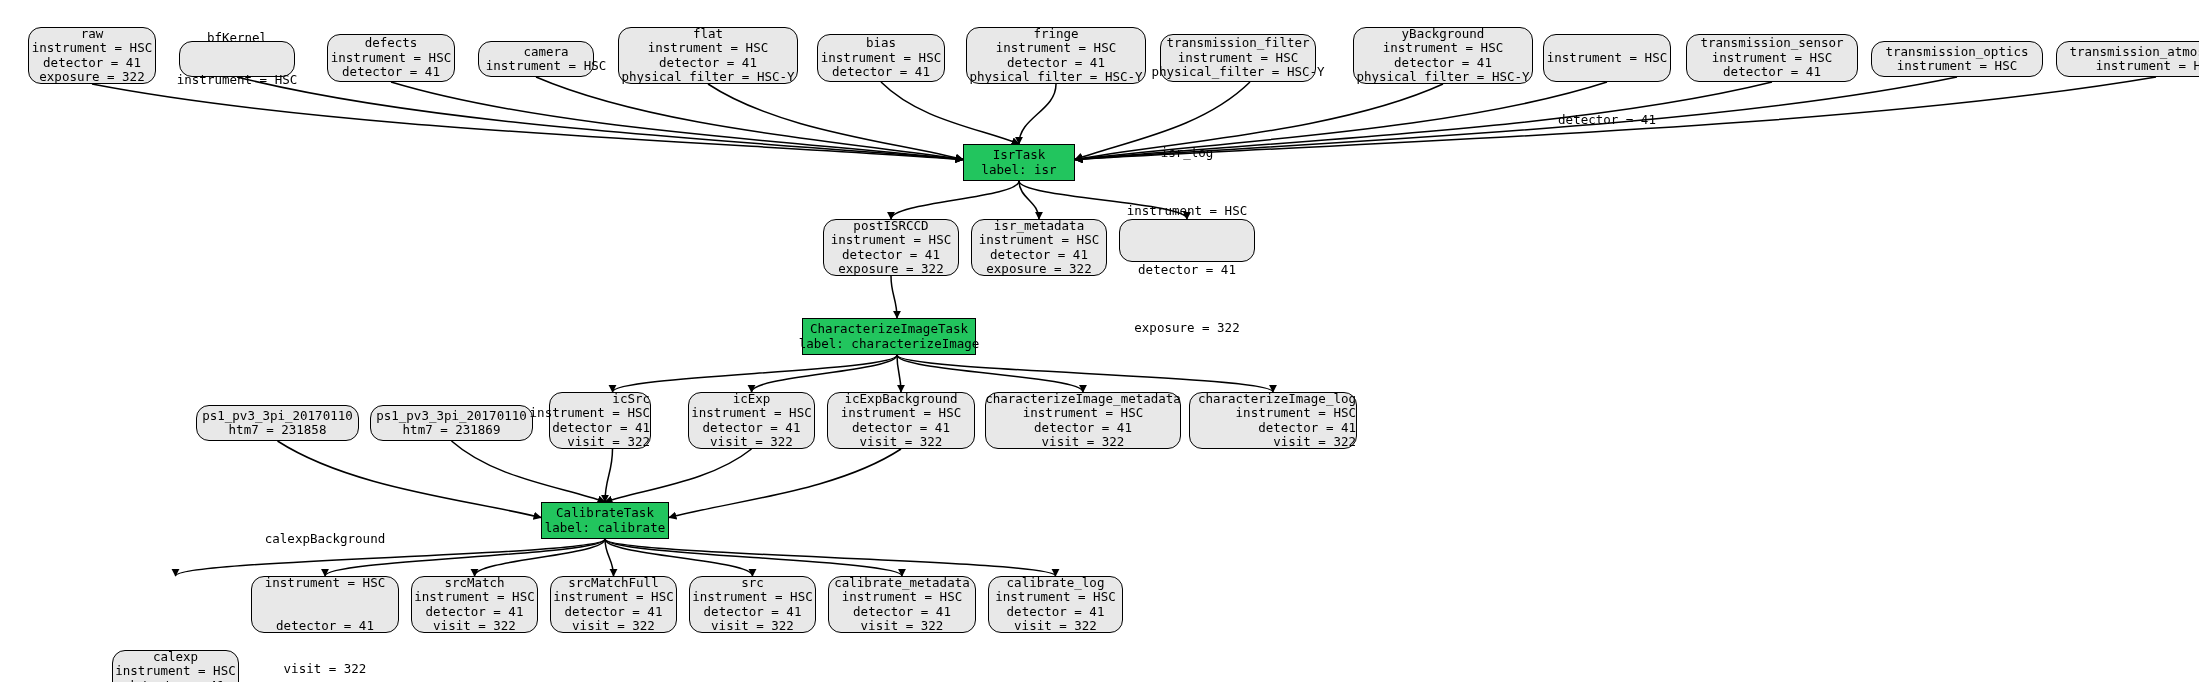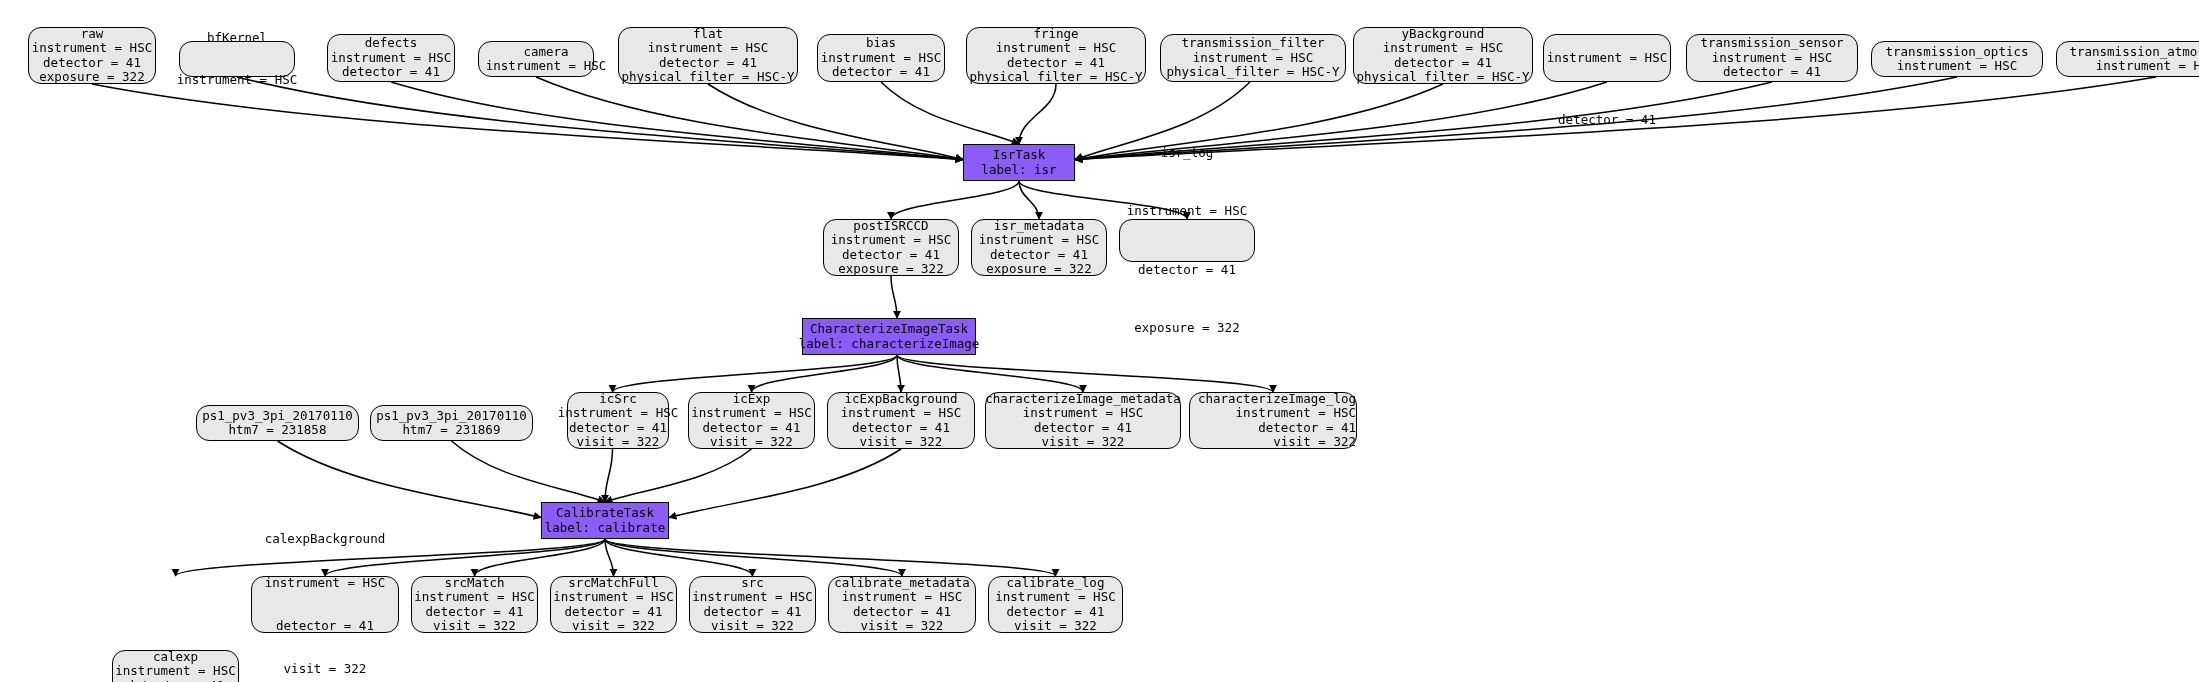--- a/index.html
+++ b/index.html
@@ -4,21 +4,21 @@
 <style>
   html,body{margin:0;padding:0;background:#ffffff;}
   body{width:2199px;height:682px;position:relative;overflow:hidden;
        font-family:"DejaVu Sans Mono","Liberation Mono",monospace;}
   #canvas{position:absolute;inset:0;width:2199px;height:682px;}
   #edges{position:absolute;left:0;top:0;width:2199px;height:682px;pointer-events:none;}
   .node{position:absolute;box-sizing:border-box;display:flex;flex-direction:column;
         align-items:center;justify-content:center;text-align:center;
         font-size:12.5px;line-height:14.4px;color:#000;white-space:pre;}
   .dataset{background:#e8e8e8;border:1.4px solid #000;border-radius:13px;}
-  .task{background:#8b5cf6;border:1.7px solid #000;border-radius:0;}
+  .task{background:#22c55e;border:1.7px solid #000;border-radius:0;}
   .node .ttl{font-weight:400;}
   .node .row{font-weight:400;}
 </style>
 </head>
 <body>
 
 <div id="canvas">
   <svg id="edges" viewBox="0 0 2199 682">
     <defs>
       <marker id="arrow" viewBox="0 0 10 10" refX="9" refY="5" markerWidth="5.5" markerHeight="5.5" orient="auto-start-reverse">
@@ -63,34 +63,34 @@
       </g>
   </svg>
   <div id="nodes-layer">
       <div class="node dataset" style="left: 28px; top: 27px; width: 128px; height: 57px;"><div class="ttl">raw</div><div class="row">instrument = HSC</div><div class="row">detector = 41</div><div class="row">exposure = 322</div></div>
       <div class="node dataset" style="left: 179px; top: 41px; width: 116px; height: 36px; gap: 28px;"><div class="ttl">bfKernel</div><div class="row">instrument = HSC</div></div>
       <div class="node dataset" style="left: 327px; top: 34px; width: 128px; height: 48px;"><div class="ttl">defects</div><div class="row">instrument = HSC</div><div class="row">detector = 41</div></div>
       <div class="node dataset" style="left: 478px; top: 41px; width: 116px; height: 36px; padding-left: 20px;"><div class="ttl">camera</div><div class="row">instrument = HSC</div></div>
       <div class="node dataset" style="left: 618px; top: 27px; width: 180px; height: 57px;"><div class="ttl">flat</div><div class="row">instrument = HSC</div><div class="row">detector = 41</div><div class="row">physical_filter = HSC-Y</div></div>
       <div class="node dataset" style="left: 817px; top: 34px; width: 128px; height: 48px;"><div class="ttl">bias</div><div class="row">instrument = HSC</div><div class="row">detector = 41</div></div>
       <div class="node dataset" style="left: 966px; top: 27px; width: 180px; height: 57px;"><div class="ttl">fringe</div><div class="row">instrument = HSC</div><div class="row">detector = 41</div><div class="row">physical_filter = HSC-Y</div></div>
-      <div class="node dataset" style="left: 1160px; top: 34px; width: 186px; height: 48px; text-align: center;"><div class="ttl">transmission_filter</div><div class="row">instrument = HSC</div><div class="row">physical_filter = HSC-Y</div></div>
+      <div class="node dataset" style="left: 1160px; top: 34px; width: 156px; height: 48px; text-align: center;"><div class="ttl">transmission_filter</div><div class="row">instrument = HSC</div><div class="row">physical_filter = HSC-Y</div></div>
       <div class="node dataset" style="left: 1353px; top: 27px; width: 180px; height: 57px;"><div class="ttl">yBackground</div><div class="row">instrument = HSC</div><div class="row">detector = 41</div><div class="row">physical_filter = HSC-Y</div></div>
       <div class="node dataset" style="left: 1543px; top: 34px; width: 128px; height: 48px; gap: 48px;"><div class="ttl">dark</div><div class="row">instrument = HSC</div><div class="row">detector = 41</div></div>
       <div class="node dataset" style="left: 1686px; top: 34px; width: 172px; height: 48px;"><div class="ttl">transmission_sensor</div><div class="row">instrument = HSC</div><div class="row">detector = 41</div></div>
       <div class="node dataset" style="left: 1871px; top: 41px; width: 172px; height: 36px;"><div class="ttl">transmission_optics</div><div class="row">instrument = HSC</div></div>
       <div class="node dataset" style="left: 2056px; top: 41px; width: 200px; height: 36px;"><div class="ttl">transmission_atmosphere</div><div class="row">instrument = HSC</div></div>
       <div class="node task" style="left: 963px; top: 144px; width: 112px; height: 37px;"><div class="ttl">IsrTask</div><div class="row">label: isr</div></div>
       <div class="node dataset" style="left: 823px; top: 219px; width: 136px; height: 57px;"><div class="ttl">postISRCCD</div><div class="row">instrument = HSC</div><div class="row">detector = 41</div><div class="row">exposure = 322</div></div>
       <div class="node dataset" style="left: 971px; top: 219px; width: 136px; height: 57px;"><div class="ttl">isr_metadata</div><div class="row">instrument = HSC</div><div class="row">detector = 41</div><div class="row">exposure = 322</div></div>
       <div class="node dataset" style="left: 1119px; top: 219px; width: 136px; height: 43px; gap: 44px;"><div class="ttl">isr_log</div><div class="row">instrument = HSC</div><div class="row">detector = 41</div><div class="row">exposure = 322</div></div>
       <div class="node task" style="left: 802px; top: 318px; width: 174px; height: 37px;"><div class="ttl">CharacterizeImageTask</div><div class="row">label: characterizeImage</div></div>
       <div class="node dataset" style="left: 196px; top: 405px; width: 163px; height: 36px;"><div class="ttl">ps1_pv3_3pi_20170110</div><div class="row">htm7 = 231858</div></div>
       <div class="node dataset" style="left: 370px; top: 405px; width: 163px; height: 36px;"><div class="ttl">ps1_pv3_3pi_20170110</div><div class="row">htm7 = 231869</div></div>
-      <div class="node dataset" style="left: 567px; top: 392px; width: 102px; height: 57px;"><div class="ttl">icSrc</div><div class="row">instrument = HSC</div><div class="row">detector = 41</div><div class="row">visit = 322</div></div>
+      <div class="node dataset" style="left: 549px; top: 392px; width: 102px; height: 57px; align-items: flex-end;"><div class="ttl">icSrc</div><div class="row">instrument = HSC</div><div class="row">detector = 41</div><div class="row">visit = 322</div></div>
       <div class="node dataset" style="left: 688px; top: 392px; width: 127px; height: 57px;"><div class="ttl">icExp</div><div class="row">instrument = HSC</div><div class="row">detector = 41</div><div class="row">visit = 322</div></div>
       <div class="node dataset" style="left: 827px; top: 392px; width: 148px; height: 57px;"><div class="ttl">icExpBackground</div><div class="row">instrument = HSC</div><div class="row">detector = 41</div><div class="row">visit = 322</div></div>
       <div class="node dataset" style="left: 985px; top: 392px; width: 196px; height: 57px;"><div class="ttl">characterizeImage_metadata</div><div class="row">instrument = HSC</div><div class="row">detector = 41</div><div class="row">visit = 322</div></div>
       <div class="node dataset" style="left: 1189px; top: 392px; width: 168px; height: 57px; align-items: flex-end;"><div class="ttl">characterizeImage_log</div><div class="row">instrument = HSC</div><div class="row">detector = 41</div><div class="row">visit = 322</div></div>
       <div class="node task" style="left: 541px; top: 502px; width: 128px; height: 37px;"><div class="ttl">CalibrateTask</div><div class="row">label: calibrate</div></div>
       <div class="node dataset" style="left: 112px; top: 610px; width: 127px; height: 57px; margin-top: 40px;"><div class="ttl">calexp</div><div class="row">instrument = HSC</div><div class="row">detector = 41</div><div class="row">visit = 322</div></div>
       <div class="node dataset" style="left: 251px; top: 576px; width: 148px; height: 57px; gap: 29px;"><div class="ttl">calexpBackground</div><div class="row">instrument = HSC</div><div class="row">detector = 41</div><div class="row">visit = 322</div></div>
       <div class="node dataset" style="left: 411px; top: 576px; width: 127px; height: 57px;"><div class="ttl">srcMatch</div><div class="row">instrument = HSC</div><div class="row">detector = 41</div><div class="row">visit = 322</div></div>
       <div class="node dataset" style="left: 550px; top: 576px; width: 127px; height: 57px;"><div class="ttl">srcMatchFull</div><div class="row">instrument = HSC</div><div class="row">detector = 41</div><div class="row">visit = 322</div></div>
       <div class="node dataset" style="left: 689px; top: 576px; width: 127px; height: 57px;"><div class="ttl">src</div><div class="row">instrument = HSC</div><div class="row">detector = 41</div><div class="row">visit = 322</div></div>

